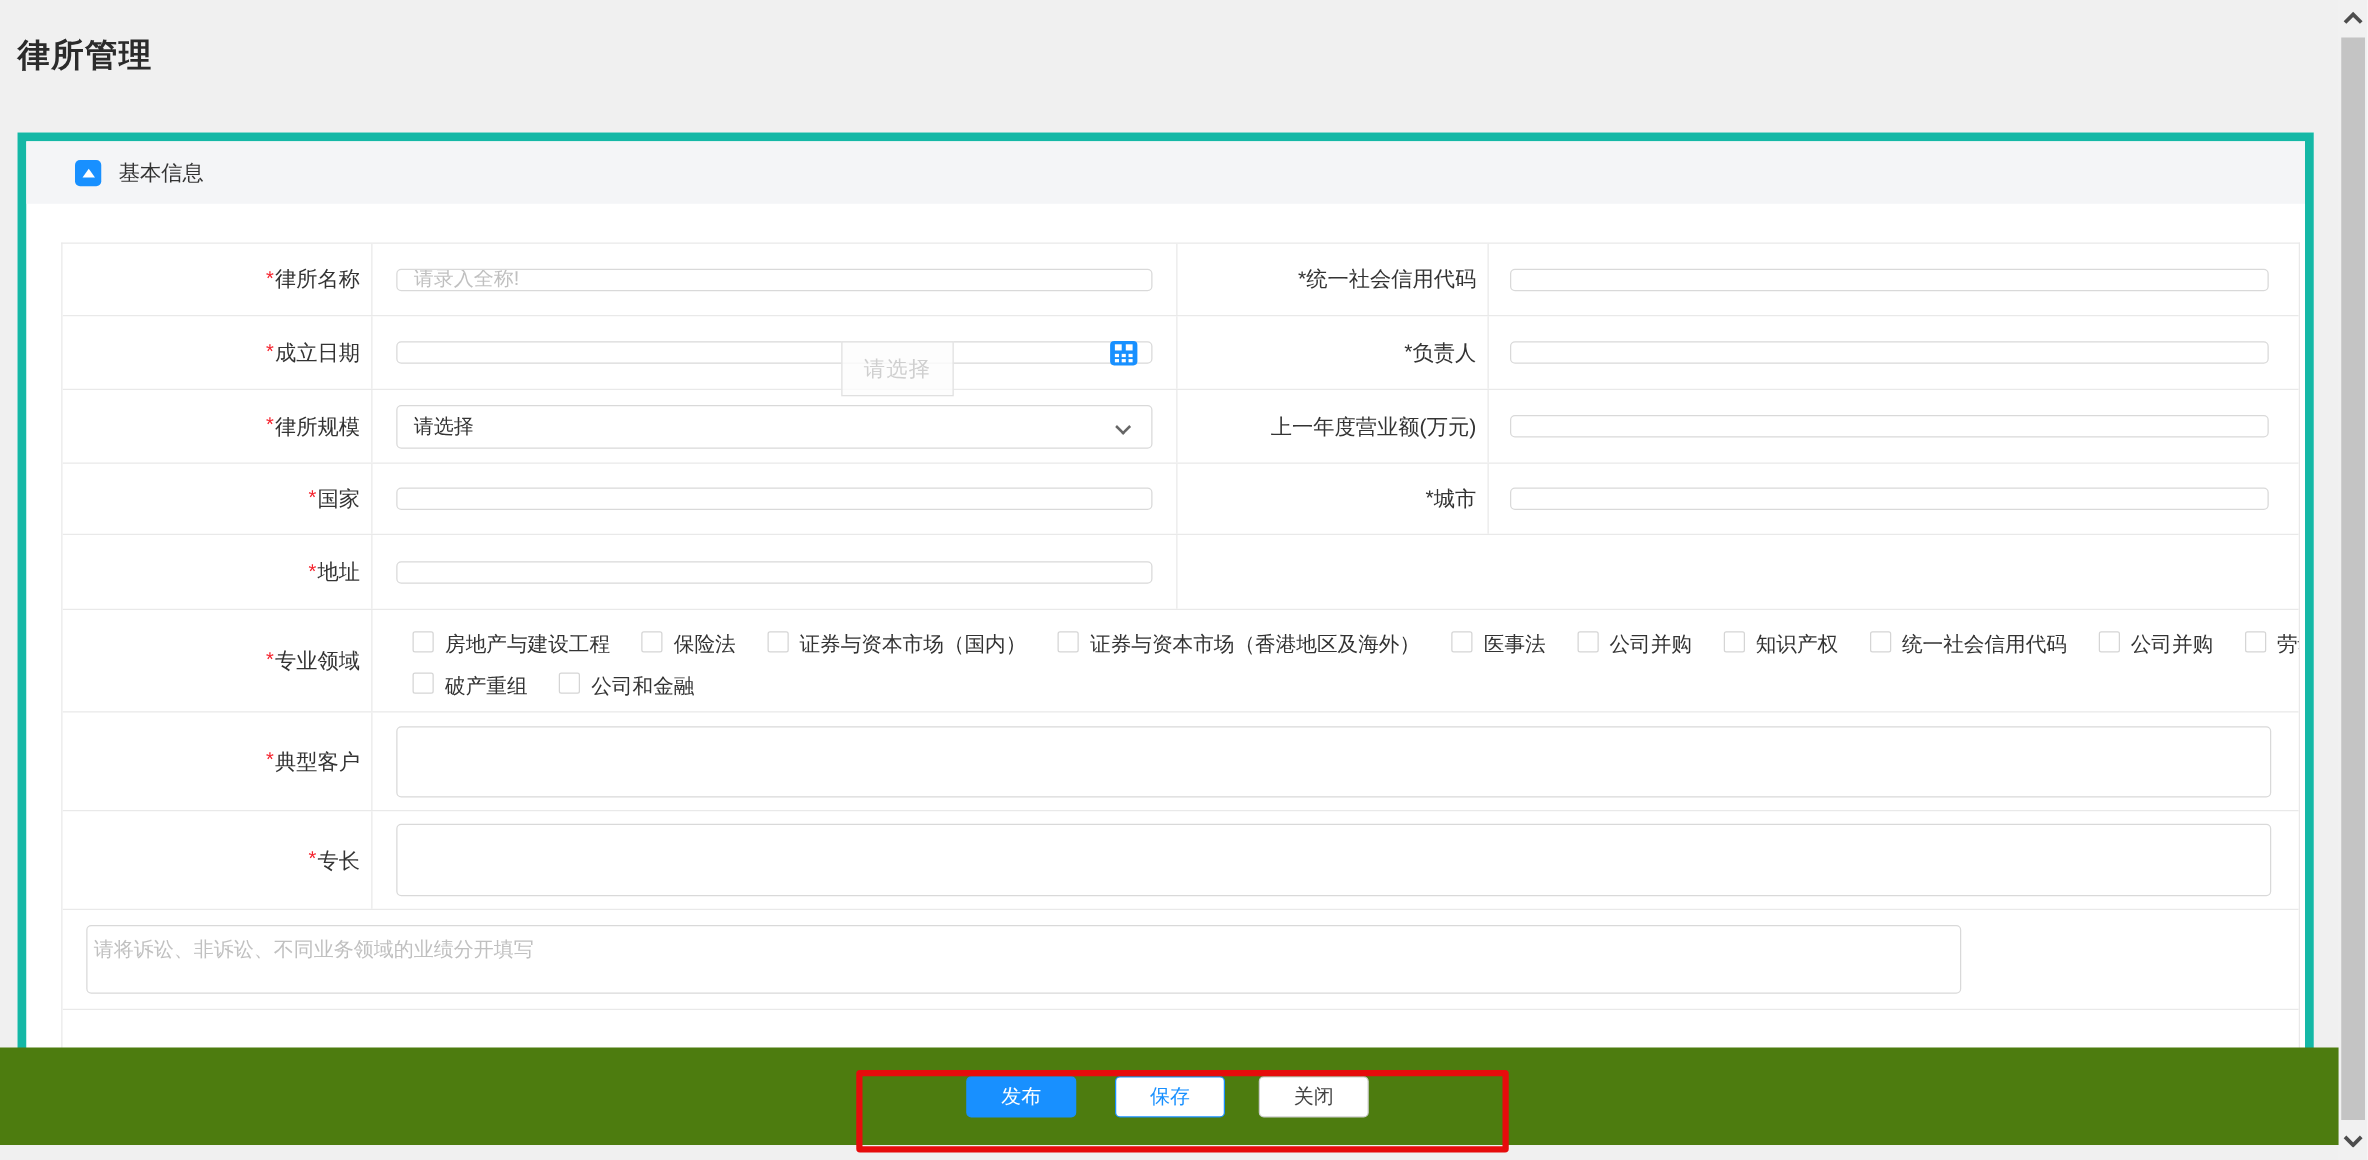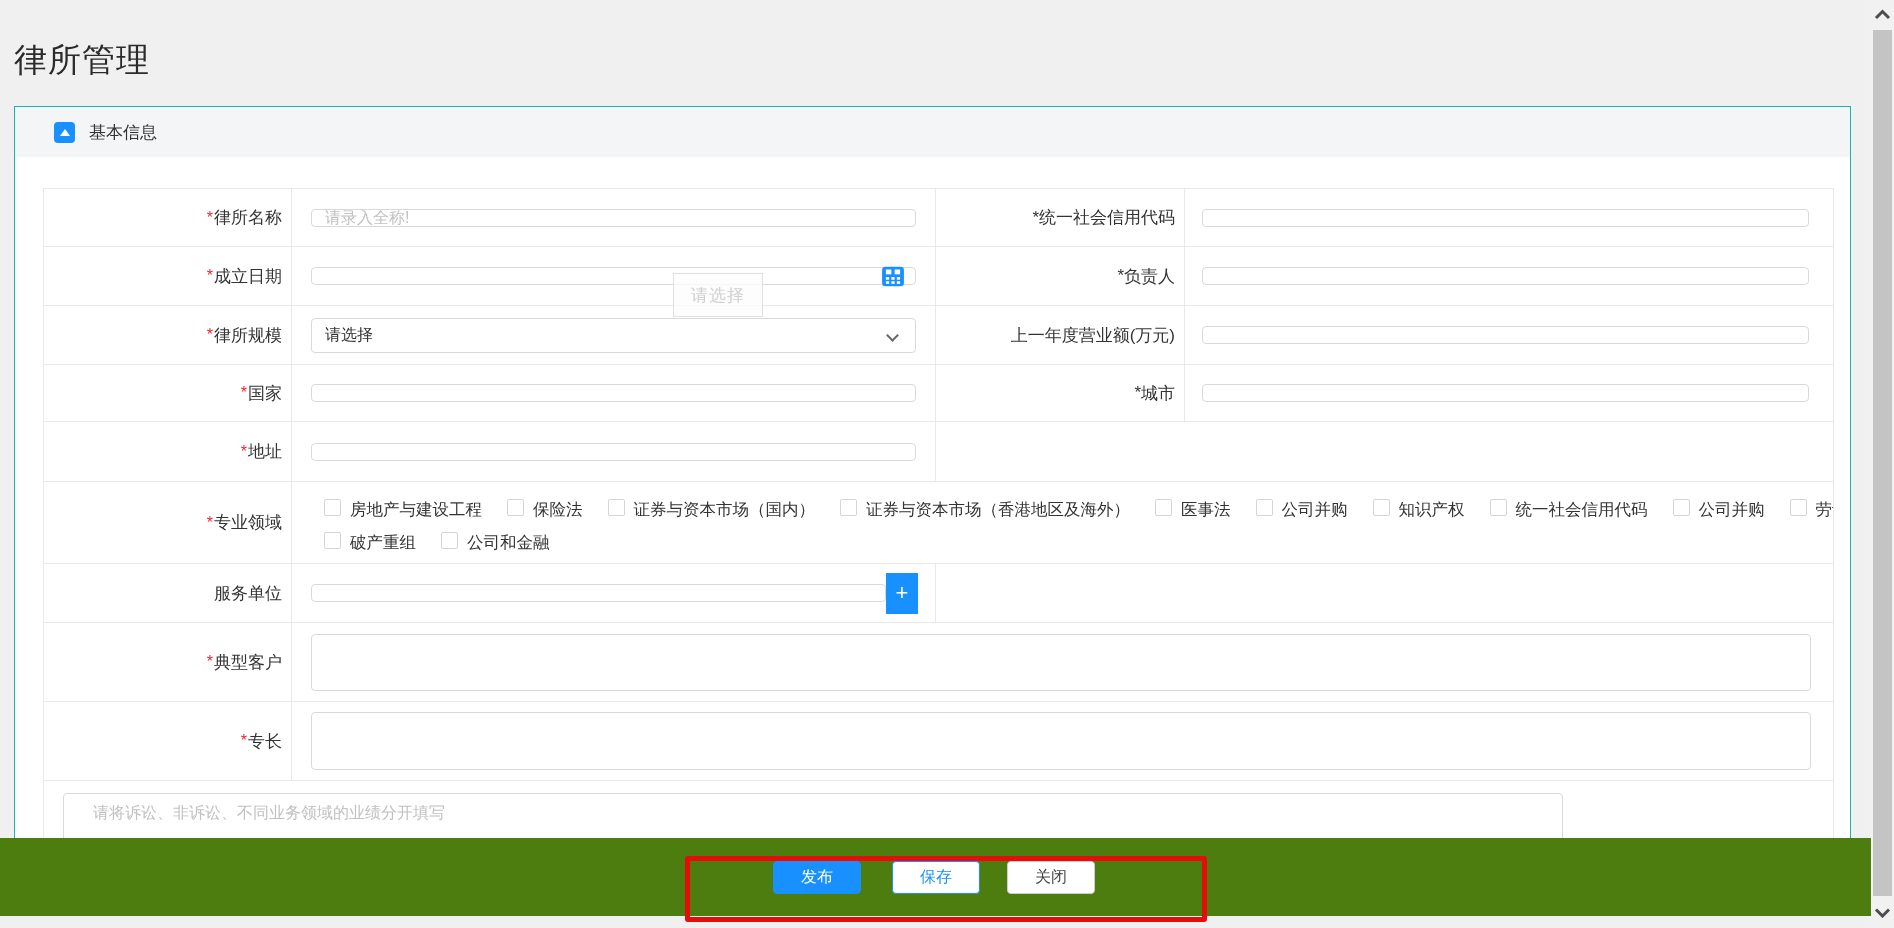--- a/index.html
+++ b/index.html
@@ -5,27 +5,27 @@
   * { margin:0; padding:0; box-sizing:border-box; }
   html,body { width:1894px; height:928px; overflow:hidden; }
   body {
     position:relative;
     background:#f0f0f0;
     font-family:"Liberation Sans","DejaVu Sans",sans-serif;
     color:#333;
   }
   
   .page-title {
-    position:absolute; left:14px; top:38px;
-    font-size:33px; color:#2b2b2b; font-weight:400; letter-spacing:1px;
+    position:absolute; left:14px; top:27px;
+    font-size:26px; color:#2b2b2b; font-weight:700; letter-spacing:1px;
   }
   
   .card {
     position:absolute; left:14px; top:106px; width:1837px; height:744px;
-    background:#fff; border:1px solid #14b8a6; overflow:hidden;
+    background:#fff; border:7px solid #14b8a6; overflow:hidden;
   }
   .card-header {
     height:50px; background:#f4f5f7; display:flex; align-items:center;
     padding-left:39px;
   }
   .collapse-icon {
     width:21px; height:21px; background:#1890ff; border-radius:4px;
     display:flex; align-items:center; justify-content:center; margin-right:14px;
     cursor:pointer;
   }
@@ -90,21 +90,21 @@
   
   .svc-wrap { position:relative; margin-left:19px; display:flex; align-items:center; }
   .svc-input { width:575px; height:35px; border:1px solid #d9d9d9; border-right:none; border-radius:4px 0 0 4px; background:#f5f5f5; }
   .add-btn {
     width:32px; height:41px; background:#1890ff; color:#fff; font-size:22px;
     display:flex; align-items:center; justify-content:center; cursor:pointer;
     border:none; font-family:inherit;
   }
   textarea.area {
     margin-left:19px; width:1500px; border:1px solid #d9d9d9; border-radius:4px;
-    resize:none; outline:none; font-size:16px; color:#333; padding:9px 29px;
+    resize:none; outline:none; font-size:16px; color:#333; padding:9px 5px;
     font-family:"Liberation Sans","DejaVu Sans",sans-serif;
   }
   textarea.area::placeholder { color:#c0c0c0; }
   .h57 { height:57px; } .h58 { height:58px; } .h55 { height:55px; }
   
   .ghost {
     position:absolute; left:673px; top:273px; width:90px; height:44px;
     border:1px solid #e0e0e0; background:rgba(252,252,252,0.82);
     display:flex; align-items:center; justify-content:center;
     font-size:17px; color:#cfcfcf; z-index:6; letter-spacing:1px;
@@ -299,32 +299,20 @@
               </label>
             <label class="ck">
                 <span class="box"></span>
                 <span class="ck-label">公司和金融</span>
               </label>
           </div>
         </div>
       </div>
     </div>
 
-    <div class="frow" style="height:59px">
-      <div class="cell lbl">
-          <span>服务单位</span>
-        </div>
-      <div class="cell content-l">
-        <div class="svc-wrap">
-          <input class="txt svc-input" readonly="" style="">
-          <button class="add-btn">+</button>
-        </div>
-      </div>
-      <div class="cell content-empty"></div>
-    </div>
 
     <div class="frow" style="height:79px">
       <div class="cell lbl">
           <span class="req">*</span>
           <span>典型客户</span>
         </div>
       <div class="cell content-full">
         <textarea class="area h57" style=""></textarea>
       </div>
     </div>

